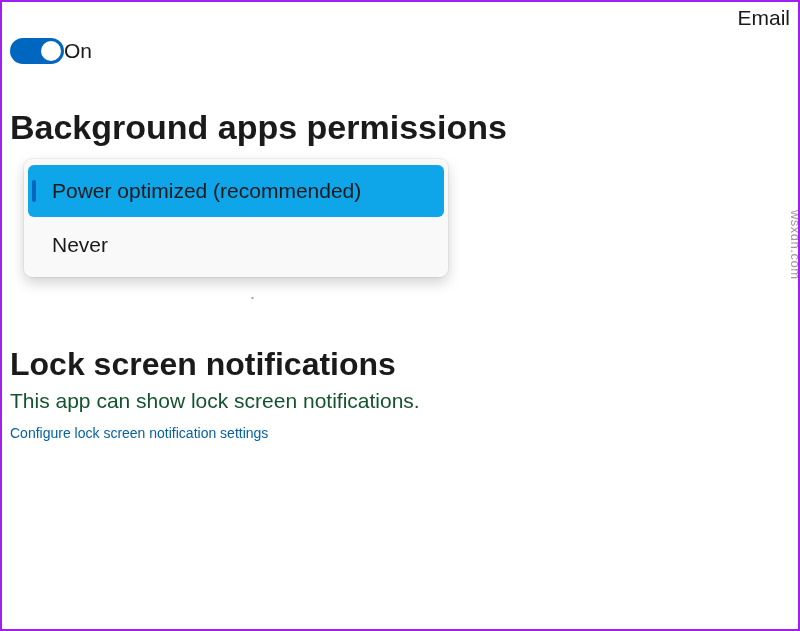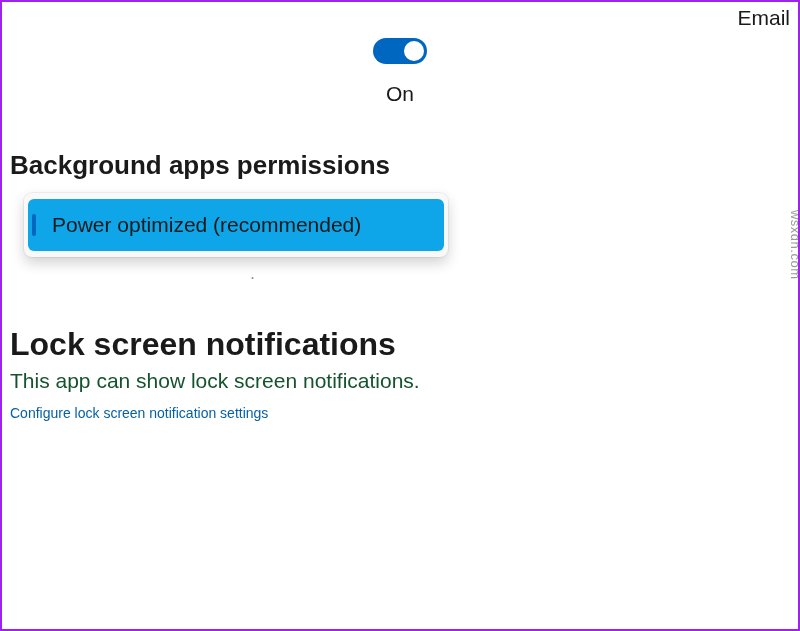--- a/index.html
+++ b/index.html
@@ -19,24 +19,22 @@
     .section-label {
       font-size: 21px;
       font-weight: 400;
       color: #1a1a1a;
       margin-bottom: 8px;
       text-align: right;
     }
     .toggle-row {
       display: flex;
       align-items: center;
-      gap: 18px;
       margin-top: 6px;
       margin-bottom: 44px;
-      flex-direction: column;
     }
     .toggle {
       width: 54px;
       height: 26px;
       background: #0067c0;
       border-radius: 13px;
       position: relative;
       cursor: pointer;
     }
     .toggle-knob {
@@ -46,21 +44,21 @@
       background: #ffffff;
       border-radius: 50%;
       top: 3px;
       right: 3px;
     }
     .toggle-state {
       font-size: 21px;
       color: #1a1a1a;
     }
     .heading {
-      font-size: 26px;
+      font-size: 34px;
       font-weight: 600;
       color: #1a1a1a;
       margin-bottom: 12px;
     }
     .dropdown {
       margin-left: 14px;
       width: 424px;
       background: #f9f9f9;
       border-radius: 8px;
       box-shadow: 0 6px 14px rgba(0,0,0,0.18), 0 0 0 1px rgba(0,0,0,0.05);
@@ -142,20 +140,23 @@
     <div class="toggle-state">On</div>
   </div>
 
   <div class="heading">Background apps permissions</div>
 
   <div class="dropdown">
     <div class="dropdown-item hover">
       <div class="indicator"></div>
       <span>Power optimized (recommended)</span>
     </div>
+    <div class="dropdown-item">
+      <span>Never</span>
+    </div>
   </div>
 
   <div class="behind-text">.</div>
 
   <div class="lock-heading">Lock screen notifications</div>
   <div class="lock-desc">This app can show lock screen notifications.</div>
   <div class="link">Configure lock screen notification settings</div>
 </div>
 
 <div class="watermark">wsxdn.com</div>

